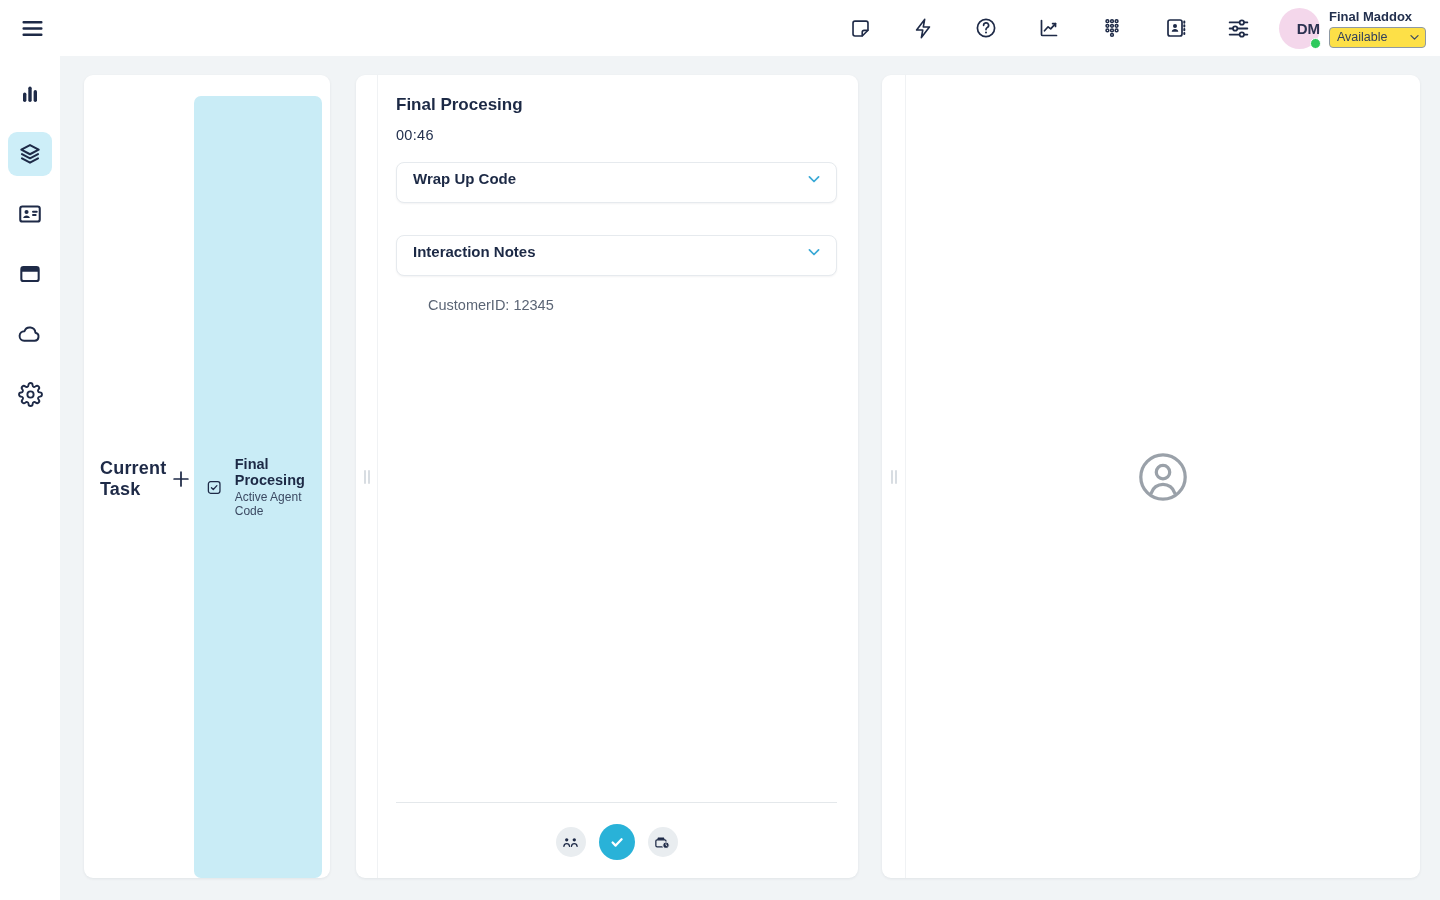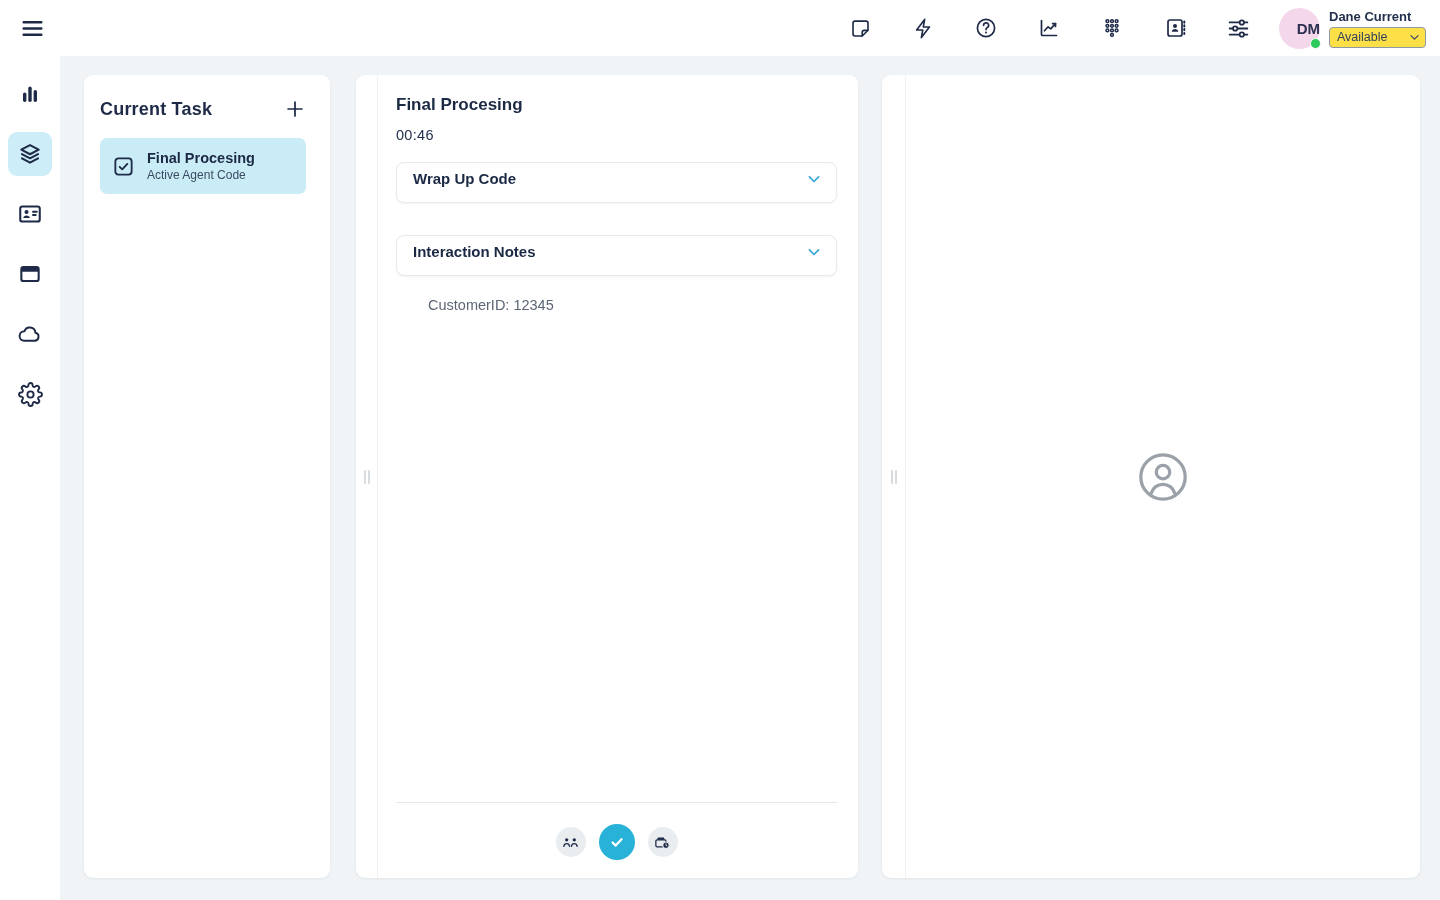--- a/index.html
+++ b/index.html
@@ -44,21 +44,21 @@
   
   .app-body{display:flex;height:844px;background:var(--bg);}
   .rail{width:60px;background:var(--panel);display:flex;flex-direction:column;align-items:center;padding-top:16px;gap:16px;flex-shrink:0;}
   .rail-item{width:44px;height:44px;border:none;background:none;border-radius:9px;display:flex;align-items:center;justify-content:center;cursor:pointer;}
   .rail-item.active{background:var(--rail-active);}
 
   .workspace{flex:1;display:flex;padding:19px 20px 22px 24px;min-width:0;}
   .panel{background:var(--panel);border-radius:9px;box-shadow:0 1px 3px rgba(16,24,40,.07);}
 
   
-  .task-panel{width:246px;flex-shrink:0;padding:21px 20px 0 16px;display:flex;flex-direction:column;}
+  .task-panel{width:246px;flex-shrink:0;padding:21px 20px 0 16px;display:flex;flex-direction:row;}
   .task-panel-header{display:flex;align-items:center;justify-content:space-between;padding-right:2px;margin-bottom:16px;}
   .task-panel-title{font-size:18px;font-weight:bold;letter-spacing:.2px;}
   .add-btn{width:26px;height:26px;border:none;background:none;cursor:pointer;display:flex;align-items:center;justify-content:center;}
   .task-card{display:flex;align-items:center;gap:12px;background:var(--active-card);border-radius:7px;padding:12px 10px 12px 12px;margin-right:4px;cursor:pointer;}
   .task-card-texts{display:flex;flex-direction:column;gap:2px;}
   .task-card-title{font-size:14.5px;font-weight:bold;color:#1c2945;}
   .task-card-sub{font-size:12px;color:#3c4a63;}
 
   
   .panel-group{display:flex;min-width:0;}
@@ -155,21 +155,21 @@
       </svg>
     </button>
   </div>
 
   <div class="user-area">
     <div class="avatar">
       <span>DM</span>
       <span class="status-dot"></span>
     </div>
     <div class="user-meta">
-      <span class="user-name">Dane Current</span>
+      <span class="user-name">Final Maddox</span>
       <span class="status-wrap">
         <select class="status-select">
           <option>Available</option>
         </select>
         <svg class="sel-chev" width="13" height="13" viewBox="0 0 24 24">
             <path d="M5.5 8.5 12 15l6.5-6.5" fill="none" stroke="#3c4a63" stroke-width="2.4" stroke-linecap="round" stroke-linejoin="round"></path>
           </svg>
       </span>
     </div>
   </div>

